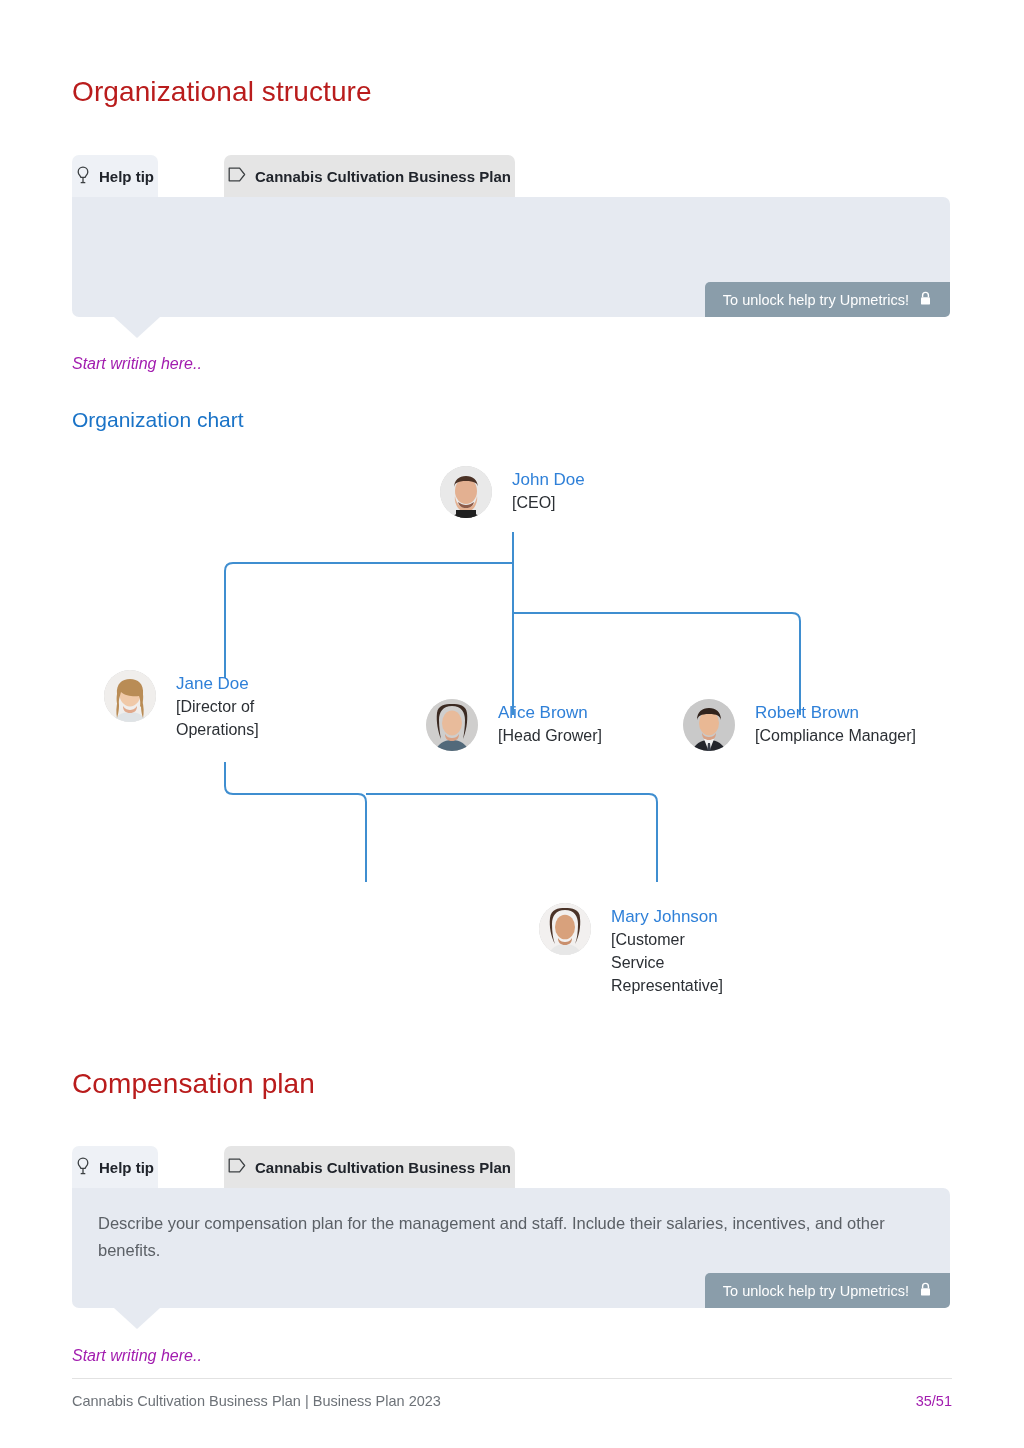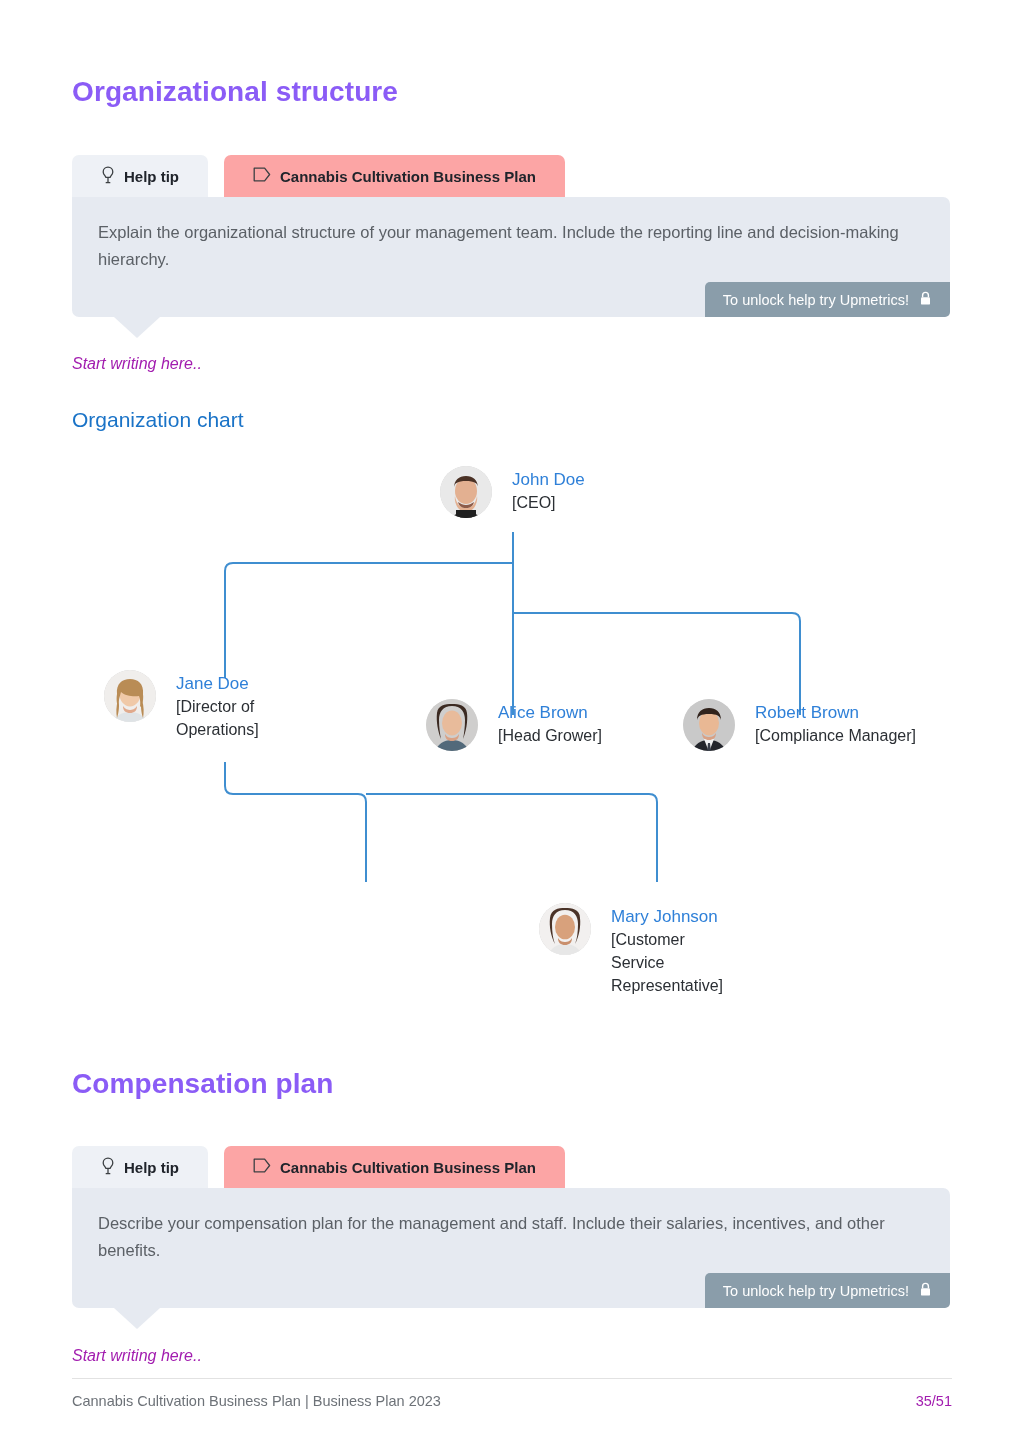--- a/index.html
+++ b/index.html
@@ -15,23 +15,23 @@
   .page {
     position: absolute;
     left: 0; top: 0;
     width: 1024px; height: 1448px;
   }
 
   
   .h1 {
     position: absolute;
     left: 72px;
-    color: #8b5cf6;
+    color: #b91c1c;
     font-size: 28px;
-    font-weight: 700;
+    font-weight: 400;
     letter-spacing: 0.1px;
     white-space: nowrap;
   }
   .h2 {
     position: absolute;
     left: 72px;
     color: #1a73c7;
     font-size: 21px;
     font-weight: 400;
     white-space: nowrap;
@@ -41,29 +41,29 @@
   .helpblock { position: absolute; left: 72px; width: 878px; }
 
   .tabrow { position: relative; height: 42px; }
   .tab {
     position: absolute;
     top: 0;
     height: 42px;
     display: flex;
     align-items: center;
     gap: 9px;
-    padding: 0 29px;
+    padding: 0 4px;
     border-radius: 7px 7px 0 0;
     font-size: 15px;
     font-weight: bold;
     color: #20242b;
     white-space: nowrap;
   }
   .tab-help { left: 0; background: #eef1f6; }
-  .tab-plan { left: 152px; background: #fca5a5; }
+  .tab-plan { left: 152px; background: #e5e5e5; }
 
   .tipbody {
     position: relative;
     background: #e6eaf1;
     border-radius: 0 7px 7px 7px;
     padding: 22px 26px 14px 26px;
     min-height: 120px;
   }
   .tiptext {
     color: #5b6066;
@@ -180,21 +180,20 @@
         <span class="icon">
           <svg width="18" height="15" viewBox="0 0 18 15">
             <path d="M1.2 1.2h10.4l5 6.3-5 6.3H1.2z" fill="none" stroke="#3c4043" stroke-width="1.3" stroke-linejoin="round"></path>
           </svg>
         </span>
         <span>Cannabis Cultivation Business Plan</span>
       </div>
     </div>
 
     <div class="tipbody">
-      <div class="tiptext">Explain the organizational structure of your management team. Include the reporting line and decision-making hierarchy.</div>
       <div class="unlock">
         <span>To unlock help try Upmetrics!</span>
         <span class="icon">
           <svg width="13" height="15" viewBox="0 0 13 15">
             <path d="M3.6 6.2V4.3a2.9 2.9 0 0 1 5.8 0v1.9" fill="none" stroke="#ffffff" stroke-width="1.4"></path>
             <rect x="2" y="6.2" width="9" height="7.4" rx="1.2" fill="#ffffff"></rect>
           </svg>
         </span>
       </div>
       <div class="tail"></div>

